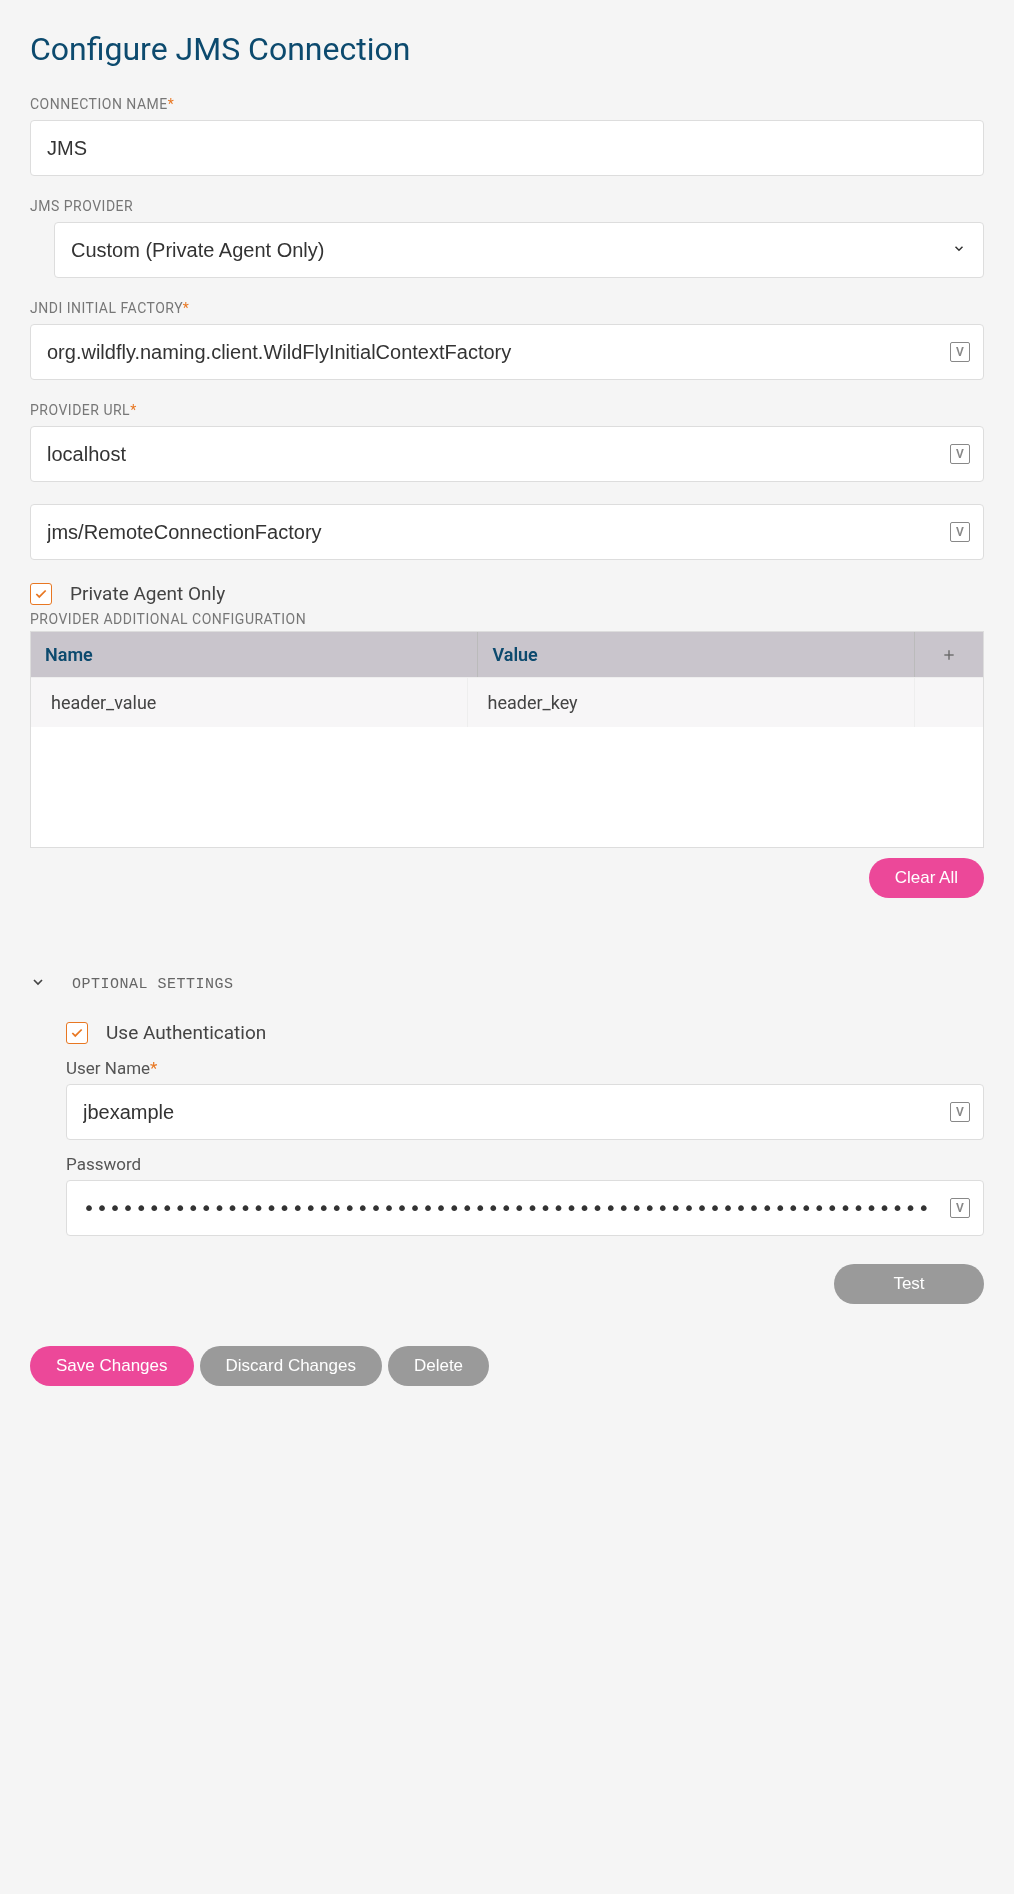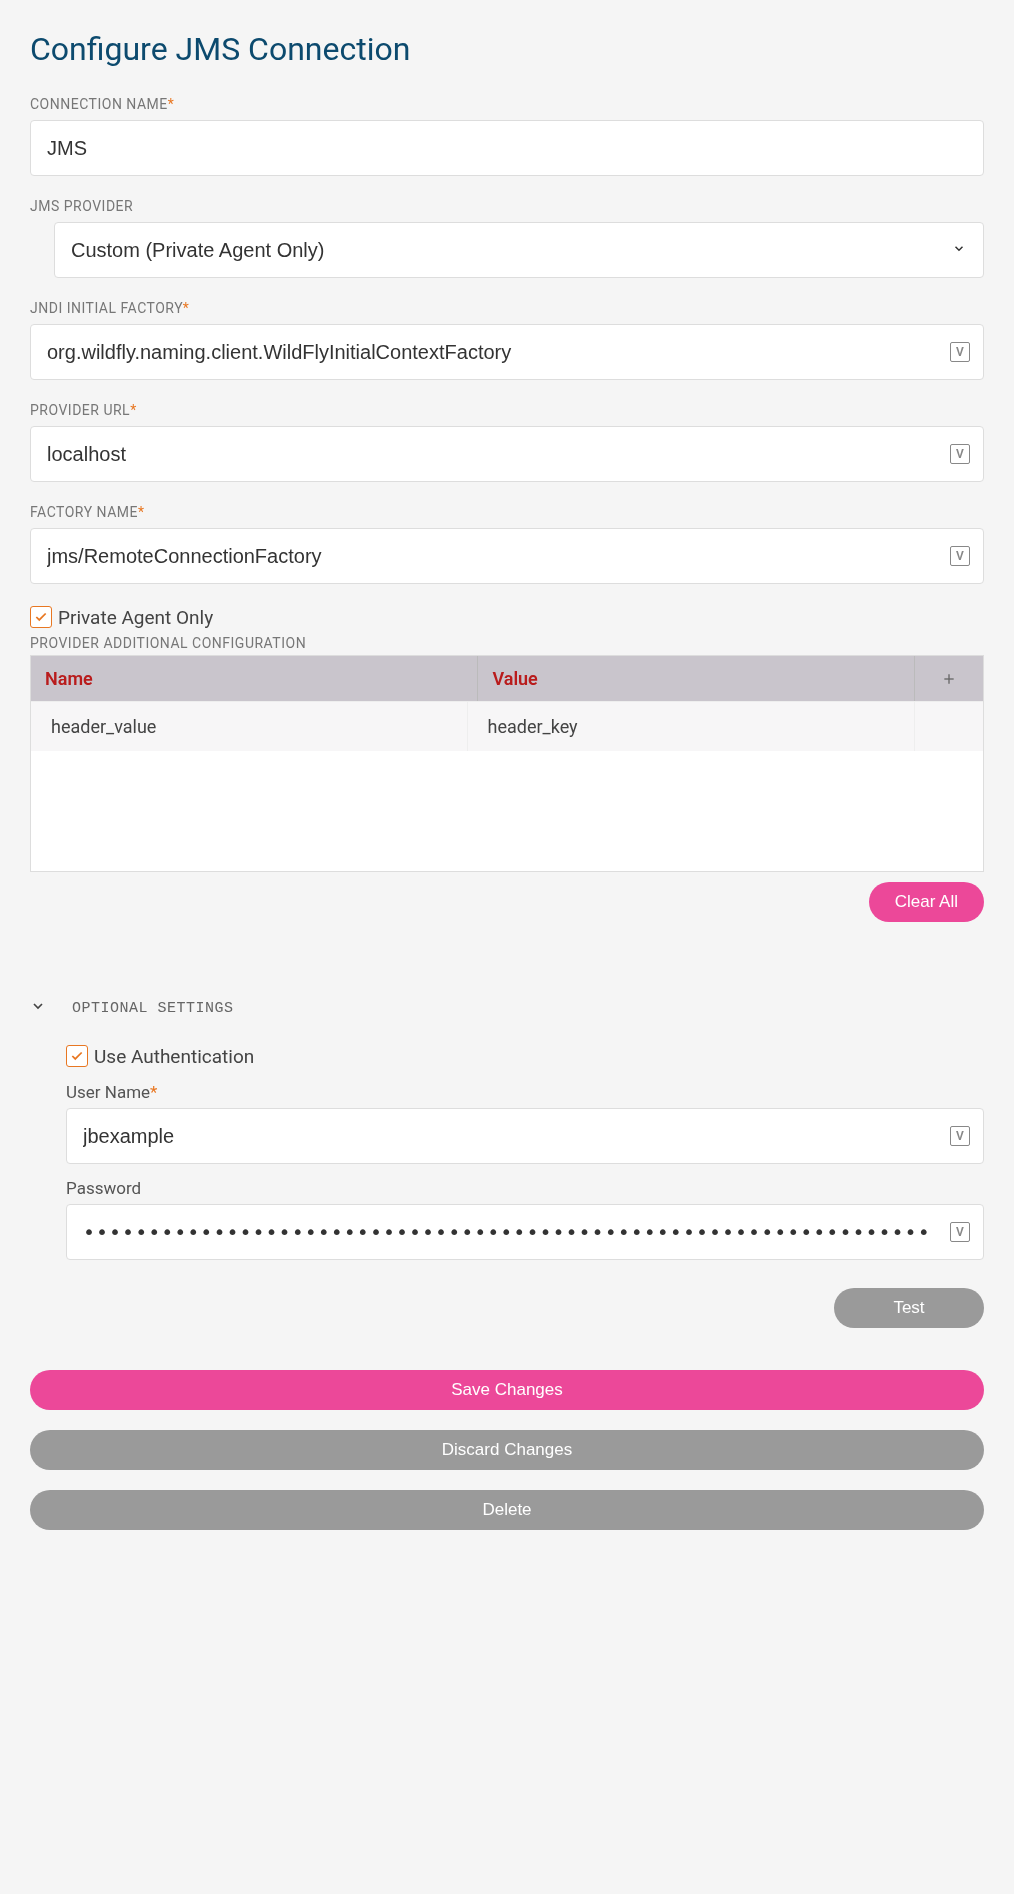--- a/index.html
+++ b/index.html
@@ -60,22 +60,22 @@
 .select-chevron {
   position: absolute;
   right: 18px;
   top: 50%;
   transform: translateY(-50%);
   pointer-events: none;
 }
 .select-chevron svg { width: 14px; height: 14px; }
 .checkbox-row {
   display: flex;
-  align-items: flex-start;
-  gap: 6px;
+  align-items: flex-end;
+  gap: 18px;
   margin-bottom: 6px;
 }
 .checkbox {
   width: 22px;
   height: 22px;
   border: 1.5px solid #e87722;
   border-radius: 3px;
   background: #fff;
   display: flex;
   align-items: center;
@@ -96,21 +96,21 @@
   background: #fff;
 }
 .table-header {
   display: flex;
   background: #c9c5cc;
 }
 .th {
   padding: 12px 14px;
   font-weight: 600;
   font-size: 18px;
-  color: #b91c1c;
+  color: #0c4a6e;
   border-right: 1px solid #bbb;
 }
 .th-name { flex: 0 0 47%; }
 .th-value { flex: 1; }
 .th-add {
   flex: 0 0 68px;
   border-right: none;
   display: flex;
   align-items: center;
   justify-content: center;
@@ -177,23 +177,22 @@
 .indent-group { margin-bottom: 14px; }
 .test-row {
   display: flex;
   justify-content: flex-end;
   margin-top: 28px;
   padding-left: 36px;
 }
 .btn-wide { width: 150px; }
 .bottom-actions {
   display: flex;
-  gap: 20px;
+  gap: 6px;
   margin-top: 42px;
-  flex-direction: column;
 }
 .password-dots {
   letter-spacing: 1px;
   font-family: monospace;
 }
 </style>
 </head>
 <body>
 
 <h1 class="page-title">Configure JMS Connection</h1>
@@ -233,23 +232,20 @@
   <label class="field-label">
     <span>PROVIDER URL</span><span class="required">*</span>
   </label>
   <div class="input-wrap">
     <input class="text-input" type="text" value="localhost" style="">
     <span class="v-icon">V</span>
   </div>
 </div>
 
 <div class="field-group">
-  <label class="field-label">
-    <span>FACTORY NAME</span><span class="required">*</span>
-  </label>
   <div class="input-wrap">
     <input class="text-input" type="text" value="jms/RemoteConnectionFactory" style="">
     <span class="v-icon">V</span>
   </div>
 </div>
 
 <div class="checkbox-row">
   <div class="checkbox">
     <svg viewBox="0 0 24 24" fill="none" stroke="#e87722" stroke-width="3">
         <polyline points="4 12 9 17 20 6"></polyline>

